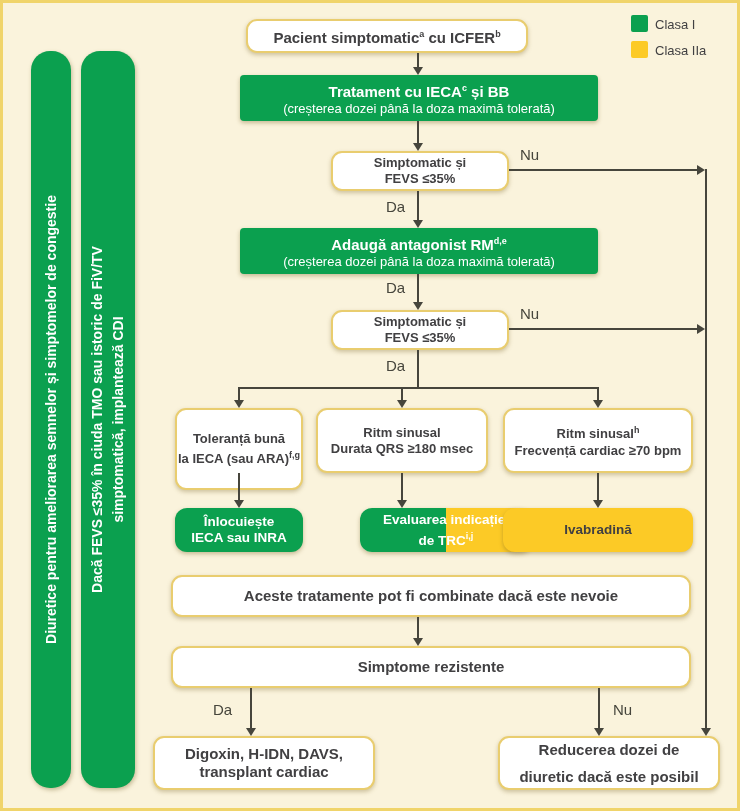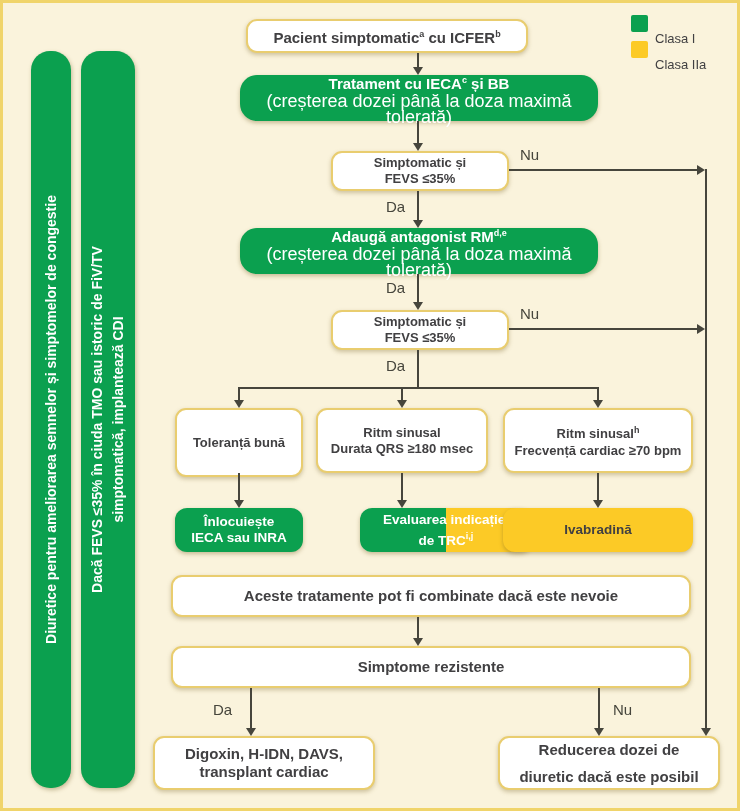--- a/index.html
+++ b/index.html
@@ -21,21 +21,21 @@
     border:2px solid #e9cd6f;
     border-radius:11px;
     box-shadow:0 2px 4px rgba(120,100,40,.35);
     display:flex;flex-direction:column;justify-content:center;align-items:center;
     text-align:center;
     box-sizing:border-box;
   }
   .greenbox{
     position:absolute;
     background:#0ba04f;
-    border-radius:17px;
+    border-radius:4px;
     box-shadow:0 2px 4px rgba(120,100,40,.4);
     display:flex;flex-direction:column;justify-content:center;align-items:center;
     text-align:center;color:#ffffff;
     box-sizing:border-box;
   }
   .yellowbox{
     position:absolute;
     background:#fcca26;
     border-radius:12px;
     box-shadow:0 2px 4px rgba(120,100,40,.4);
@@ -46,21 +46,21 @@
   .splitbox{
     position:absolute;
     background:linear-gradient(90deg,#0ba04f 0 50%, #fcca26 50% 100%);
     border-radius:12px;
     box-shadow:0 2px 4px rgba(120,100,40,.4);
     display:flex;flex-direction:column;justify-content:center;align-items:center;
     text-align:center;color:#ffffff;
     box-sizing:border-box;
   }
   .t-main{font-size:15px;font-weight:bold;line-height:18px;}
-  .t-sub{font-size:18px;line-height:16px;}
+  .t-sub{font-size:13px;line-height:16px;}
   .t-dec{font-size:13px;font-weight:bold;line-height:16px;}
   .t-act{font-size:13.5px;font-weight:bold;line-height:16px;}
   sup{font-size:9px;font-weight:bold;}
   
   .vline{position:absolute;width:0;border-left:2px solid #46453c;}
   .hline{position:absolute;height:0;border-top:2px solid #46453c;}
   .head-down{position:absolute;width:0;height:0;
     border-left:5px solid transparent;border-right:5px solid transparent;
     border-top:8px solid #46453c;}
   .head-right{position:absolute;width:0;height:0;
@@ -77,21 +77,21 @@
     position:absolute;left:0;
     transform:rotate(-90deg);transform-origin:0 0;
     display:flex;flex-direction:column;justify-content:center;align-items:center;
     color:#ffffff;font-weight:bold;font-size:14px;line-height:21px;
     text-align:center;
   }
   
   .swatch{position:absolute;width:17px;height:17px;border-radius:2px;}
   .swatch.green{background:#0ba04f;}
   .swatch.yellow{background:#fcca26;}
-  .legend-label{position:absolute;font-size:13px;color:#414042;margin-top:14px;}
+  .legend-label{position:absolute;font-size:13px;color:#414042;}
 </style>
 </head>
 <body>
 
 <div id="figure">
 
   <div class="swatch green abs" style="left:628px;top:12px;"></div>
   <div class="legend-label" style="left:652px;top:14px;">Clasa I</div>
   <div class="swatch yellow abs" style="left:628px;top:38px;"></div>
   <div class="legend-label" style="left:652px;top:40px;">Clasa IIa</div>
@@ -131,22 +131,25 @@
       <span>Adaugă antagonist RM</span><sup>d,e</sup>
     </div>
     <div class="t-sub">(creșterea dozei până la doza maximă tolerată)</div>
   </div>
 
   <div class="whitebox" style="left:328px;top:307px;width:178px;height:40px;">
     <div class="t-dec">Simptomatic și</div>
     <div class="t-dec">FEVS ≤35%</div>
   </div>
 
-  <div class="whitebox" style="left:172px;top:405px;width:128px;height:69px;">
+  <div class="whitebox" style="left:172px;top:405px;width:128px;height:82px;">
     <div class="t-dec">Toleranță bună</div>
+    <div class="t-dec">
+      <span>la IECA (sau ARA)</span><sup>f,g</sup>
+    </div>
   </div>
   <div class="whitebox" style="left:313px;top:405px;width:172px;height:65px;">
     <div class="t-dec">Ritm sinusal</div>
     <div class="t-dec">Durata QRS ≥180 msec</div>
   </div>
   <div class="whitebox" style="left:500px;top:405px;width:190px;height:65px;">
     <div class="t-dec">
       <span>Ritm sinusal</span><sup>h</sup>
     </div>
     <div class="t-dec">Frecvență cardiac ≥70 bpm</div>

